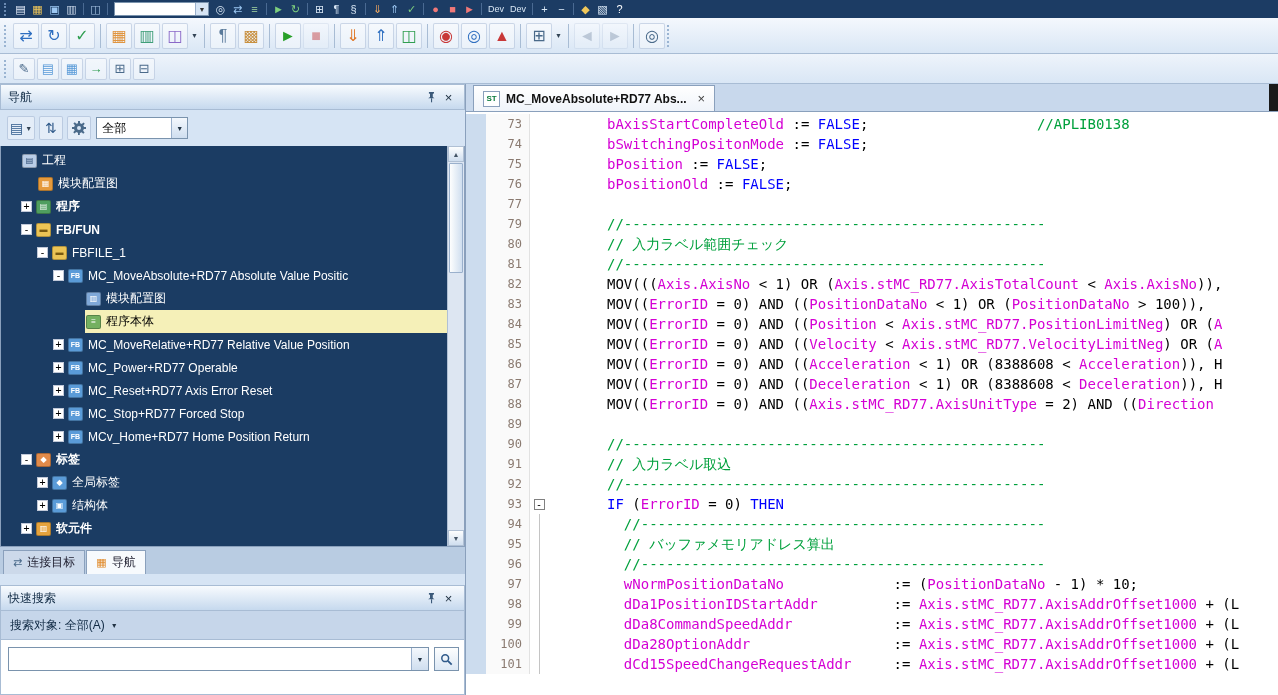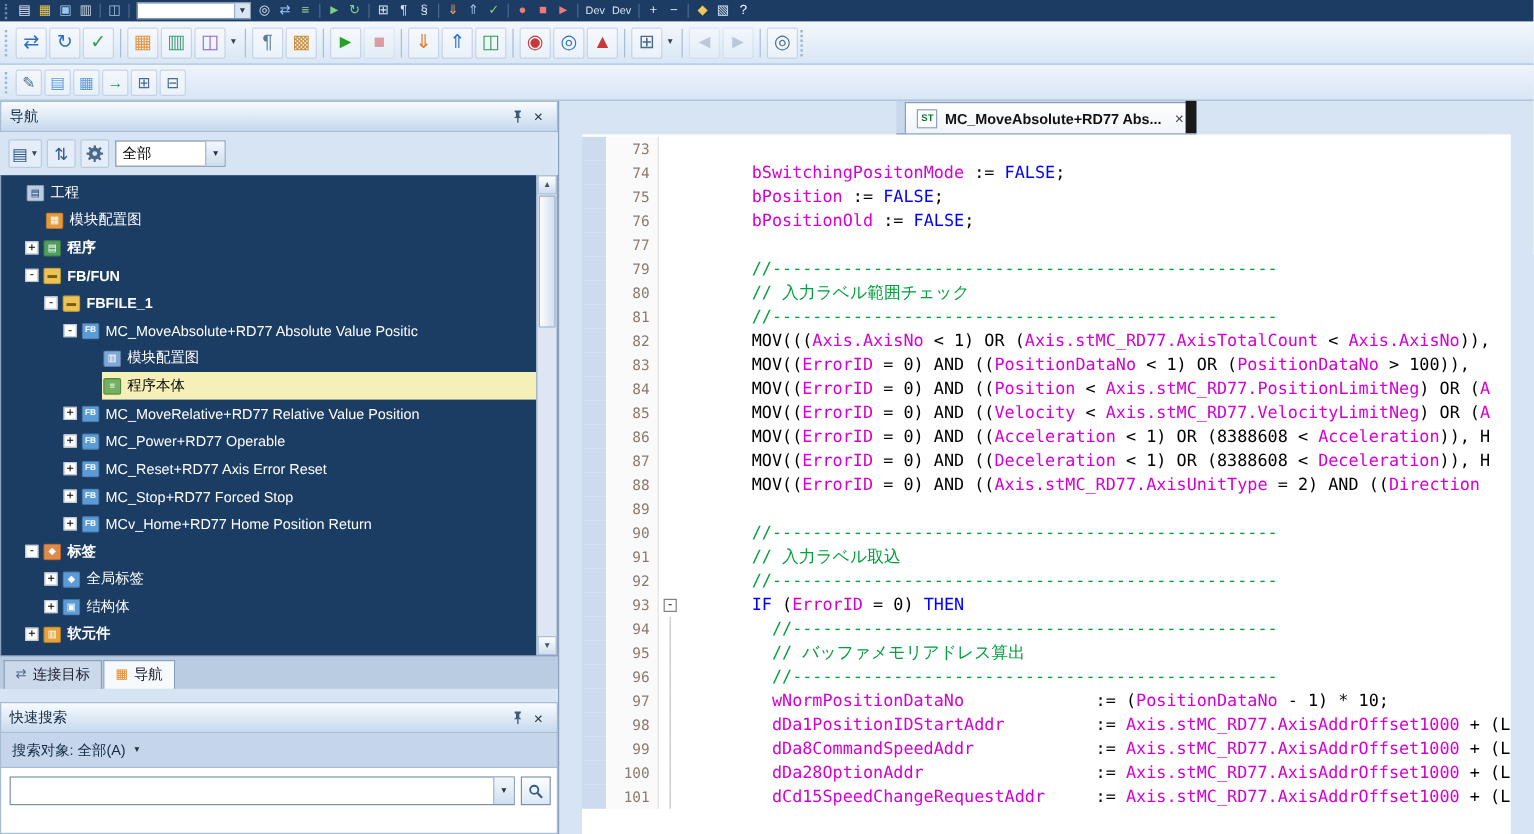--- a/index.html
+++ b/index.html
@@ -66,21 +66,21 @@
 
   .qs-target { height:29px; flex:0 0 auto; background:#c6d6ea; border:1px solid #a8bcd4; border-top:none; display:flex; align-items:center; padding:0 9px; color:#102a44; }
   .qs-target .qarr { font-size:7px; margin-left:6px; color:#234; }
   .qs-body { height:55px; flex:0 0 auto; background:#fff; border:1px solid #a8bcd4; border-top:none; padding:7px 5px 0 7px; display:flex; gap:5px; align-items:flex-start; }
   .qs-combo { flex:1; height:24px; border:1px solid #7a93ad; background:#fff; display:flex; align-items:center; }
   .qs-combo .qval { flex:1; padding-left:4px; }
   .qs-combo .arr { width:17px; height:22px; background:linear-gradient(#f4f8fd,#cfdeef); border-left:1px solid #9ab0cc; display:flex; align-items:center; justify-content:center; font-size:7px; color:#234; }
   .qs-search-btn { width:25px; height:24px; flex:0 0 auto; border:1px solid #7a93ad; background:linear-gradient(#fdfefe,#dce8f5); display:flex; align-items:center; justify-content:center; }
 
   
-  .editor { flex:1; min-width:0; display:flex; flex-direction:column;align-items:center; }
+  .editor { flex:1; min-width:0; display:flex; flex-direction:column; }
   .etabbar { height:28px; flex:0 0 auto; background:#c8d8ec; border-bottom:1px solid #8aa0bc; display:flex; align-items:flex-end; padding-left:7px; position:relative; }
   .etab { height:26px; background:linear-gradient(#ffffff,#f0f4fa); border:1px solid #8aa0bc; border-bottom:none; display:flex; align-items:center; gap:6px; padding:0 9px; font-weight:bold; color:#111; }
   .st-icon { width:17px; height:16px; background:#fff; border:1px solid #8aa0bc; font-size:8px; font-weight:bold; color:#0a7a3a; display:flex; align-items:center; justify-content:center; }
   .etab .tclose { font-weight:normal; font-size:13px; color:#444; margin-left:5px; }
   .etabbar-end { position:absolute; right:0; top:0; width:9px; height:27px; background:#1a1a1a; }
 
   .ecode { flex:1; min-height:0; background:#fff; overflow:hidden; padding-top:2px; font-family:"DejaVu Sans Mono","Liberation Mono",monospace; }
   .cline { display:flex; height:20px; line-height:20px; font-size:14px; }
   .cstrip { width:20px; flex:0 0 auto; background:#ccdcee; }
   .lnum { width:44px; flex:0 0 auto; text-align:right; padding-right:7px; color:#8a7a70; background:#fafafa; border-right:1px solid #e2e2e2; font-size:12px; }
@@ -243,21 +243,21 @@
               <span class="texp box">-</span>
               <span class="tsel">
                 <span class="ticon" style="background: rgb(236, 196, 85); color: rgb(122, 90, 16);">▬</span>
                 <span class="tlabel" style="font-weight: bold;">FB/FUN</span>
               </span>
             </div>
             <div class="trow" style="padding-left: 36px;">
               <span class="texp box">-</span>
               <span class="tsel">
                 <span class="ticon" style="background: rgb(236, 196, 85); color: rgb(122, 90, 16);">▬</span>
-                <span class="tlabel" style="font-weight: bold;">FBFILE_1</span>
+                <span class="tlabel" style="font-weight: normal;">FBFILE_1</span>
               </span>
             </div>
             <div class="trow" style="padding-left: 52px;">
               <span class="texp box">-</span>
               <span class="tsel">
                 <span class="ticon" style="background: rgb(90, 155, 216); color: rgb(255, 255, 255); font-size: 7px;">FB</span>
                 <span class="tlabel">MC_MoveAbsolute+RD77 Absolute Value Positic</span>
               </span>
             </div>
             <div class="trow" style="padding-left: 68px;">
@@ -398,20 +398,21 @@
           <span>MC_MoveAbsolute+RD77 Abs...</span>
           <span class="tclose">×</span>
         </div>
         <div class="etabbar-end"></div>
       </div>
       <div class="ecode">
           <div class="cline">
             <span class="cstrip"></span>
             <span class="lnum">73</span>
             <span class="fold"></span>
+            <span class="ctext"><span class="p">       </span><span class="v">bAxisStartCompleteOld</span><span class="p"> := </span><span class="k">FALSE</span><span class="p">;                    </span><span class="c">//APLIB0138</span></span>
           </div>
           <div class="cline">
             <span class="cstrip"></span>
             <span class="lnum">74</span>
             <span class="fold"></span>
             <span class="ctext"><span class="p">       </span><span class="v">bSwitchingPositonMode</span><span class="p"> := </span><span class="k">FALSE</span><span class="p">;</span></span>
           </div>
           <div class="cline">
             <span class="cstrip"></span>
             <span class="lnum">75</span>

